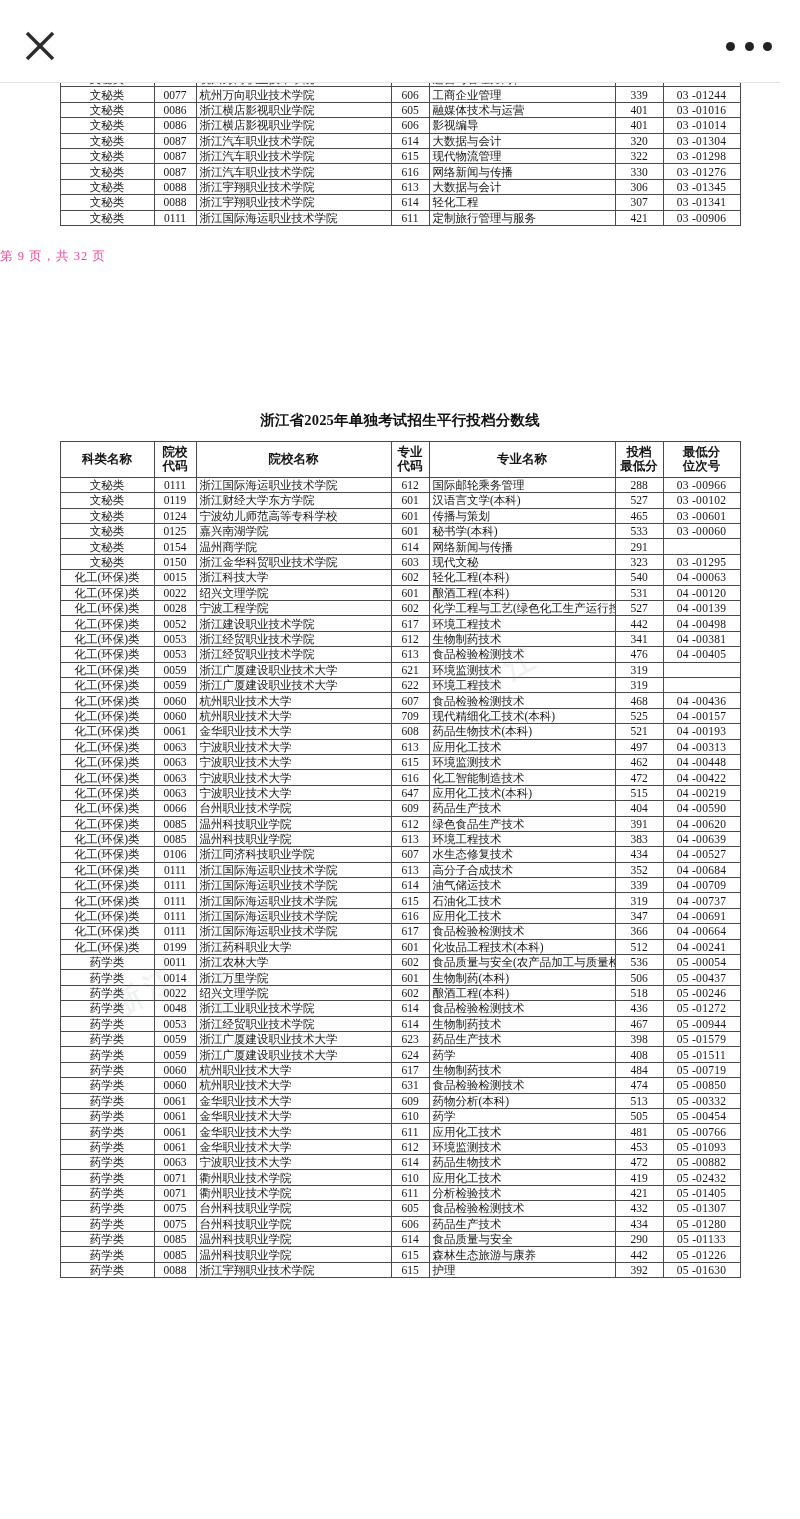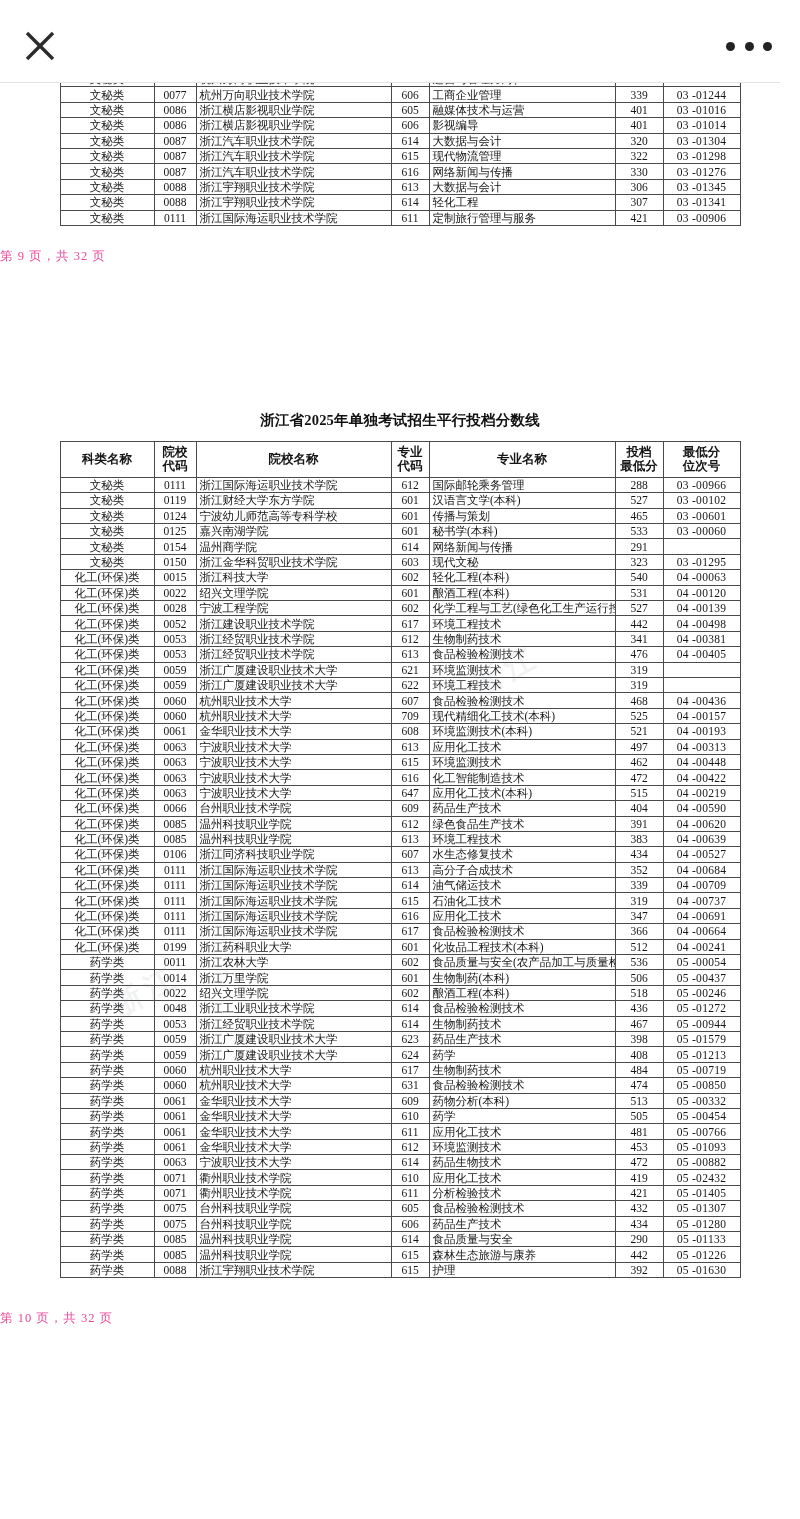--- a/index.html
+++ b/index.html
@@ -462,21 +462,21 @@
             <td class="c-mcode">709</td>
             <td class="c-mname">现代精细化工技术(本科)</td>
             <td class="c-score">525</td>
             <td class="c-rank">04 -00157</td>
           </tr>
           <tr>
             <td class="c-cat">化工(环保)类</td>
             <td class="c-scode">0061</td>
             <td class="c-sname">金华职业技术大学</td>
             <td class="c-mcode">608</td>
-            <td class="c-mname">环境监测技术(本科)</td>
+            <td class="c-mname">药品生物技术(本科)</td>
             <td class="c-score">521</td>
             <td class="c-rank">04 -00193</td>
           </tr>
           <tr>
             <td class="c-cat">化工(环保)类</td>
             <td class="c-scode">0063</td>
             <td class="c-sname">宁波职业技术大学</td>
             <td class="c-mcode">613</td>
             <td class="c-mname">应用化工技术</td>
             <td class="c-score">497</td>
@@ -653,21 +653,21 @@
             <td class="c-score">398</td>
             <td class="c-rank">05 -01579</td>
           </tr>
           <tr>
             <td class="c-cat">药学类</td>
             <td class="c-scode">0059</td>
             <td class="c-sname">浙江广厦建设职业技术大学</td>
             <td class="c-mcode">624</td>
             <td class="c-mname">药学</td>
             <td class="c-score">408</td>
-            <td class="c-rank">05 -01213</td>
+            <td class="c-rank">05 -01511</td>
           </tr>
           <tr>
             <td class="c-cat">药学类</td>
             <td class="c-scode">0060</td>
             <td class="c-sname">杭州职业技术大学</td>
             <td class="c-mcode">617</td>
             <td class="c-mname">生物制药技术</td>
             <td class="c-score">484</td>
             <td class="c-rank">05 -00719</td>
           </tr>
@@ -784,16 +784,15 @@
             <td class="c-scode">0088</td>
             <td class="c-sname">浙江宇翔职业技术学院</td>
             <td class="c-mcode">615</td>
             <td class="c-mname">护理</td>
             <td class="c-score">392</td>
             <td class="c-rank">05 -01630</td>
           </tr>
         </tbody>
     </table>
 
-    <div class="page-footer" style="margin-top:32px;">第 10 页，共 32 页</div>
   </div>
 
 </div>
 
 </body></html>

